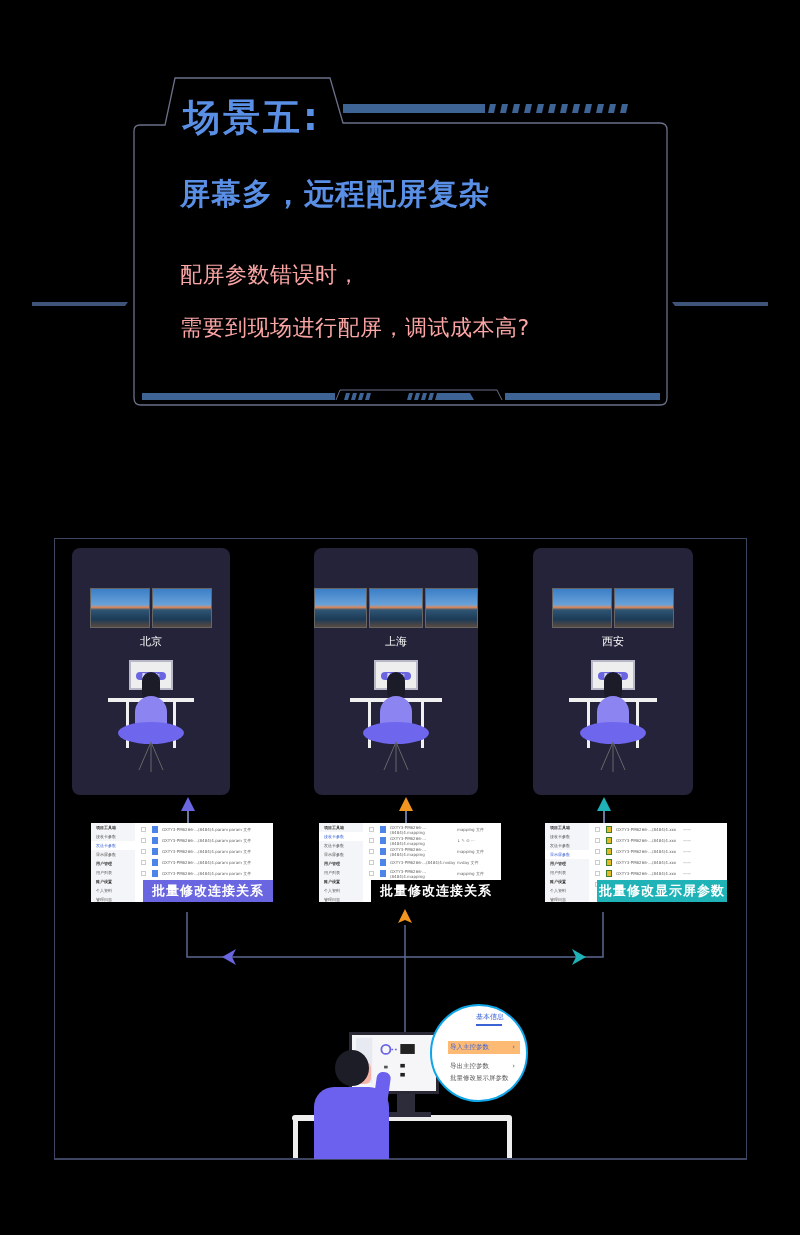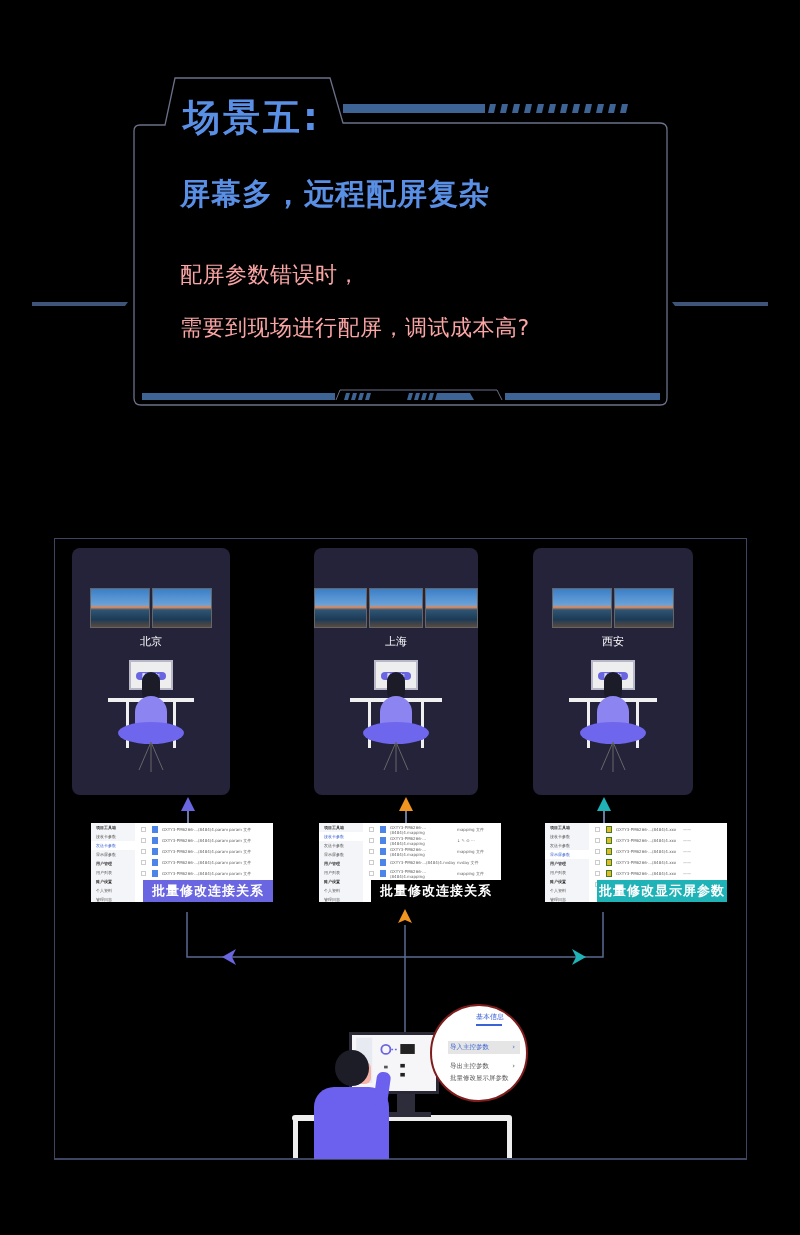--- a/index.html
+++ b/index.html
@@ -66,25 +66,25 @@
   .bottom-monitor { position: absolute; left: 349px; top: 1032px; width: 90px; height: 62px; background: #f6f6f9; border: 3px solid #2a2935; }
   .bottom-stand { position: absolute; left: 397px; top: 1094px; width: 18px; height: 18px; background: #2d2c3a; }
   .bottom-base { position: absolute; left: 381px; top: 1112px; width: 50px; height: 5px; background: #2d2c3a; }
   .bottom-desk { position: absolute; left: 292px; top: 1115px; width: 220px; height: 6px; background: #eee; border-radius: 3px; }
   .bottom-desk-leg { position: absolute; top: 1118px; width: 5px; height: 40px; background: #eee; }
   .man-head { position: absolute; left: 335px; top: 1050px; width: 34px; height: 36px; background: #1d1d28; border-radius: 50%; }
   .man-face { position: absolute; left: 355px; top: 1062px; width: 16px; height: 22px; background: #f6b4a8; border-radius: 6px; }
   .man-body { position: absolute; left: 314px; top: 1087px; width: 75px; height: 72px; background: #6b61ee; border-radius: 20px 20px 0 0; }
   .man-arm { position: absolute; left: 375px; top: 1072px; width: 14px; height: 36px; background: #6b61ee; border-radius: 6px; transform: rotate(8deg); }
 
-  .magnifier { position: absolute; left: 430px; top: 1004px; width: 98px; height: 98px; border-radius: 50%; background: #fff; border: 2px solid #7f1d1d; overflow: hidden; }
+  .magnifier { position: absolute; left: 430px; top: 1004px; width: 98px; height: 98px; border-radius: 50%; background: #fff; border: 2px solid #0ea5e9; overflow: hidden; }
   .mag-tab { position: absolute; left: 44px; top: 6px; font-size: 7px; color: #3a63d6; }
   .mag-tab-line { position: absolute; left: 44px; top: 18px; width: 26px; height: 1.5px; background: #3a63d6; }
   .mag-item { position: absolute; left: 16px; width: 72px; height: 13px; font-size: 6.5px; line-height: 13px; padding-left: 2px; color: #555; }
-  .mag-item.i1 { top: 35px; background: #e5e5e5; color: #3a63d6; }
+  .mag-item.i1 { top: 35px; background: #fdba74; color: #3a63d6; }
   .mag-item.i2 { top: 54px; }
   .mag-item.i3 { top: 66px; }
   .mag-chev { position: absolute; right: 5px; top: 0; font-size: 7px; }
 </style>
 </head>
 <body>
 
 <svg class="hdr-svg" viewBox="0 0 800 420">
 
   <path d="M140 125 L165 125 L175 78 L330 78 L343 123 L660 123 Q667 123 667 130 L667 398 Q667 405 660 405 L141 405 Q134 405 134 398 L134 131 Q134 125 140 125 Z" fill="none" stroke="#6a7088" stroke-width="1.3"></path>

